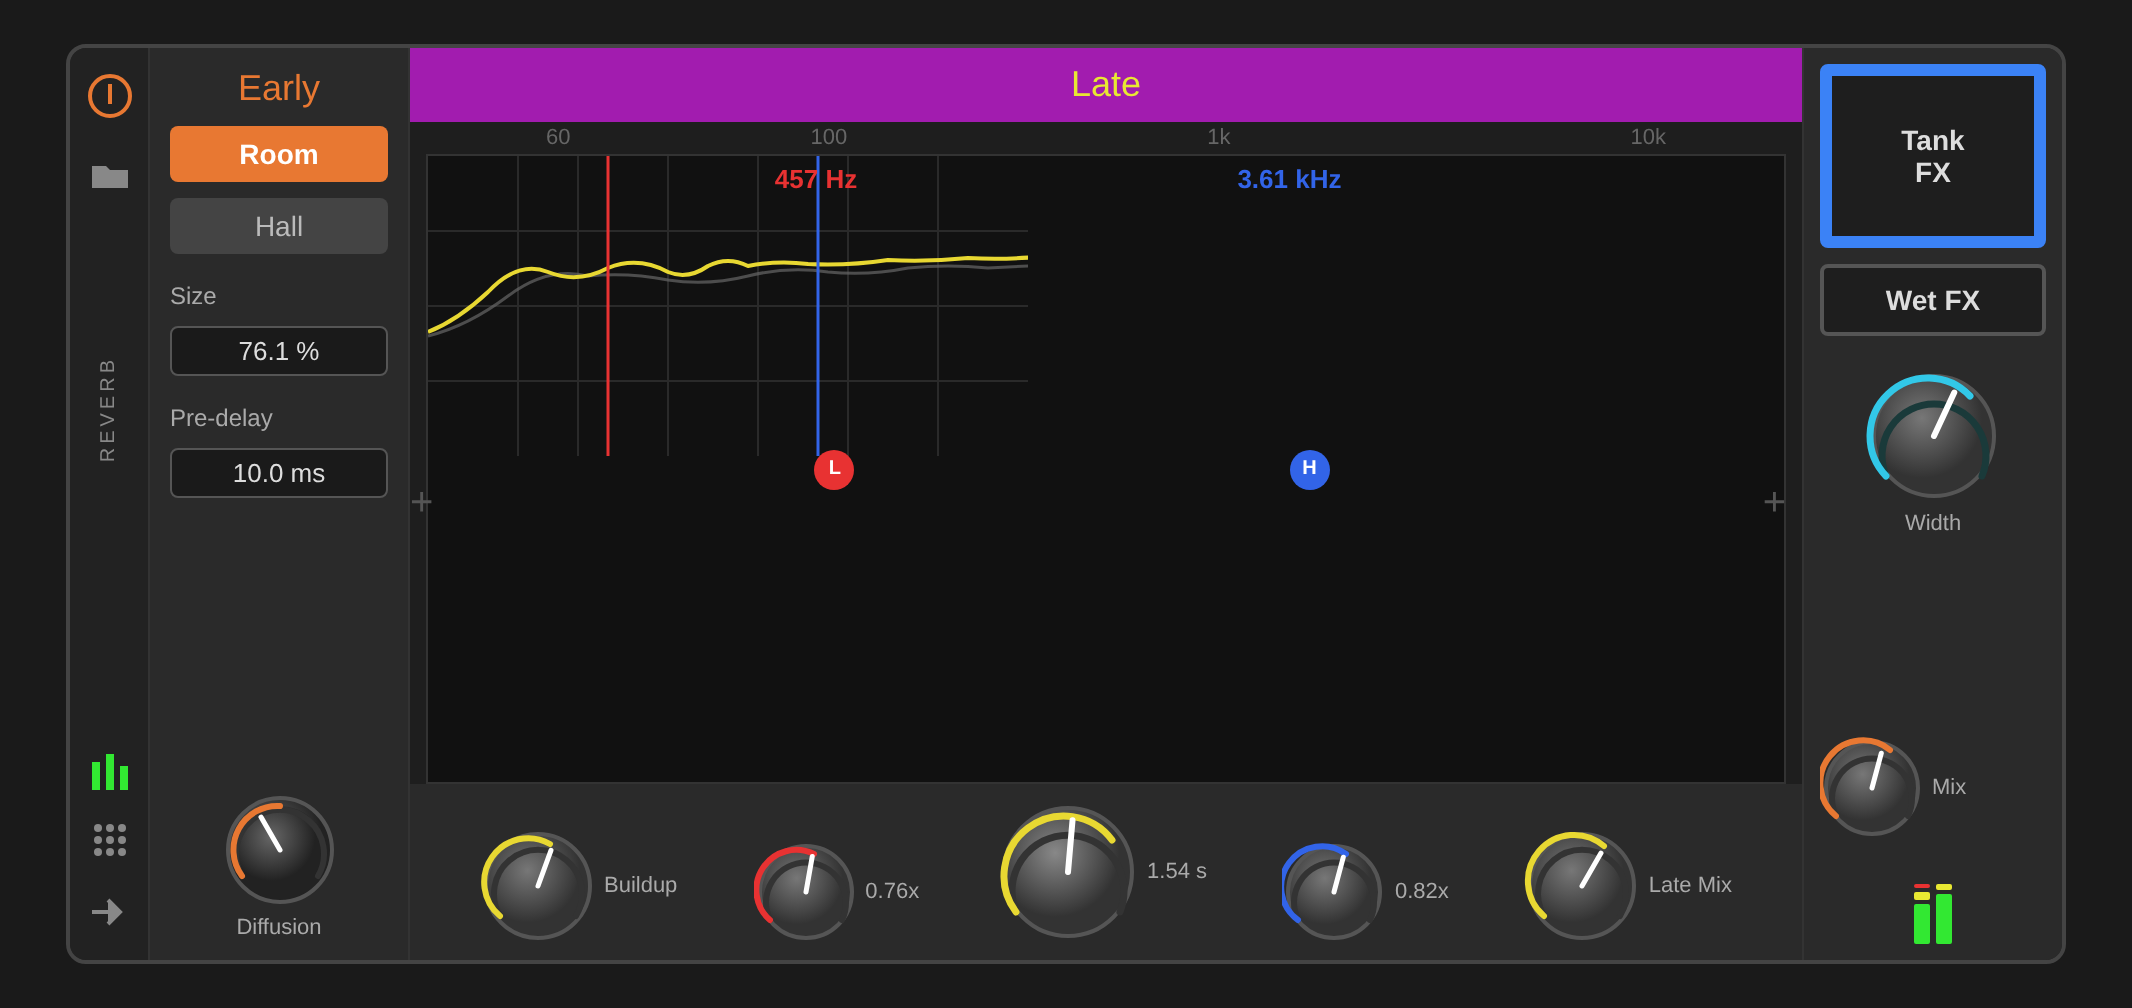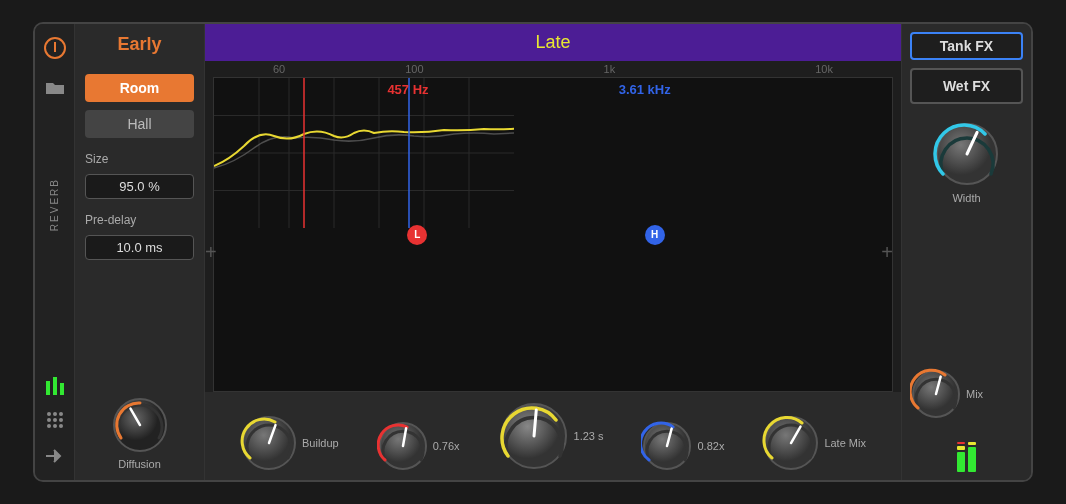--- a/index.html
+++ b/index.html
@@ -90,23 +90,23 @@
       padding: 10px 10px;
       display: flex;
       flex-direction: column;
       gap: 8px;
       border-right: 1px solid #333;
     }
 
     .early-title {
       color: #e87832;
       font-size: 18px;
-      font-weight: bold;
+      font-weight: normal;
       text-align: center;
-      margin-bottom: 11px;
+      margin-bottom: 0;
     }
 
     .room-btn {
       background: #e87832;
       color: white;
       border: none;
       border-radius: 4px;
       padding: 6px;
       font-size: 14px;
       font-weight: bold;
@@ -155,21 +155,21 @@
       display: flex;
       flex-direction: column;
       background: #1e1e1e;
     }
 
     .late-header {
       color: #e8e832;
       font-size: 18px;
       text-align: center;
       padding: 8px;
-      background: #4c1d95;
+      background: #a21caf;
     }
 
     .eq-display {
       flex: 1;
       position: relative;
       background: #111;
       margin: 0 8px;
       border: 1px solid #333;
       overflow: hidden;
     }
@@ -215,27 +215,27 @@
       border-left: 1px solid #333;
       border-radius: 0 8px 8px 0;
       display: flex;
       flex-direction: column;
       padding: 8px;
       gap: 8px;
     }
 
     .tank-fx-btn {
       background: #1e1e1e;
-      border: 2px solid #3b82f6;
+      border: 6px solid #3b82f6;
       border-radius: 4px;
       color: #ddd;
       font-size: 14px;
       font-weight: bold;
       text-align: center;
-      padding: 4px;
+      padding: 24px;
       cursor: pointer;
     }
 
     .wet-fx-btn {
       background: #1e1e1e;
       border: 2px solid #555;
       border-radius: 4px;
       color: #ddd;
       font-size: 14px;
       font-weight: bold;
@@ -358,21 +358,21 @@
         </svg>
       </div>
     </div>
   </div>
 
   <div class="early-panel">
     <div class="early-title">Early</div>
     <button class="room-btn">Room</button>
     <button class="hall-btn">Hall</button>
     <div class="param-label">Size</div>
-    <div class="param-value">95.0 %</div>
+    <div class="param-value">76.1 %</div>
     <div class="param-label">Pre-delay</div>
     <div class="param-value">10.0 ms</div>
     <div class="diffusion-knob-area">
       <svg width="58" height="58" viewBox="0 0 58 58">
         <defs>
           <radialGradient id="kg1" cx="40%" cy="35%">
             <stop offset="0%" stop-color="#666"></stop>
             <stop offset="100%" stop-color="#222"></stop>
           </radialGradient>
         </defs>
@@ -469,21 +469,21 @@
             <radialGradient id="kg4" cx="40%" cy="35%">
               <stop offset="0%" stop-color="#888"></stop>
                 <stop offset="100%" stop-color="#333"></stop>
             </radialGradient>
           </defs>
           <circle cx="36" cy="36" r="32" fill="url(#kg4)" stroke="#555" stroke-width="2"></circle>
           <path d="M 10 56 A 28 28 0 1 1 62 56" fill="none" stroke="#333" stroke-width="3.5" stroke-linecap="round"></path>
           <path d="M 10 56 A 28 28 0 0 1 58 20" fill="none" stroke="#e8d832" stroke-width="3.5" stroke-linecap="round"></path>
           <line x1="36" y1="36" x2="36" y2="10" stroke="white" stroke-width="3" stroke-linecap="round" transform="rotate(5 36 36)"></line>
         </svg>
-        <div class="knob-label">1.23 s</div>
+        <div class="knob-label">1.54 s</div>
       </div>
 
       <div class="knob-group">
         <svg width="52" height="52" viewBox="0 0 52 52">
           <defs>
             <radialGradient id="kg5" cx="40%" cy="35%">
               <stop offset="0%" stop-color="#777"></stop>
                 <stop offset="100%" stop-color="#333"></stop>
             </radialGradient>
           </defs>

